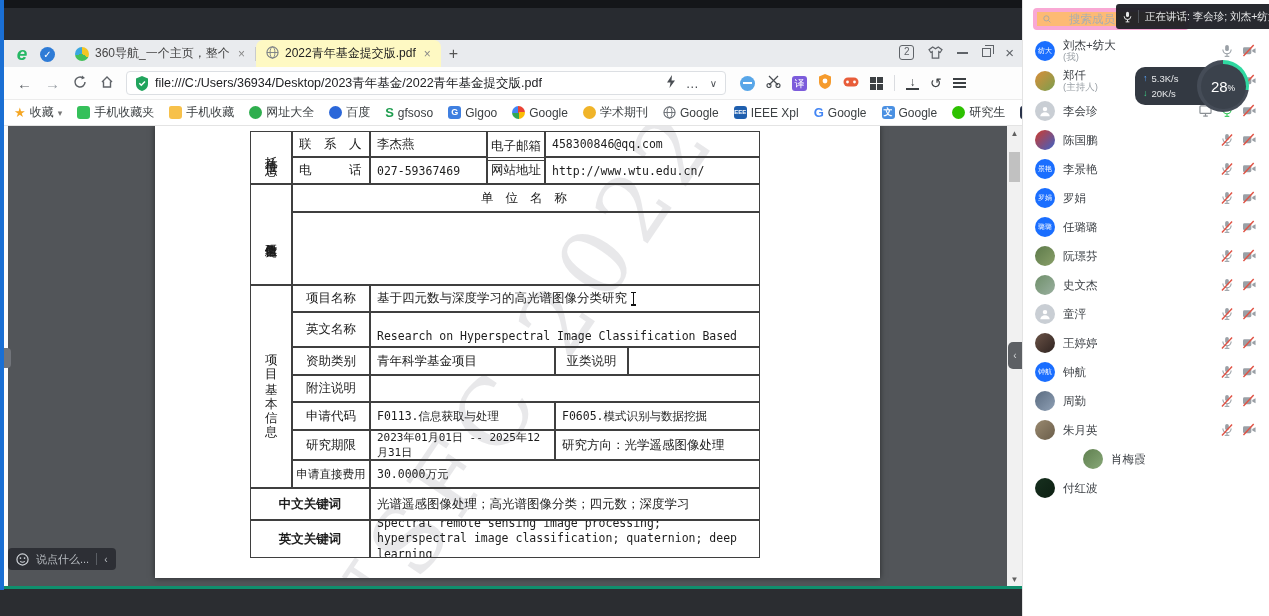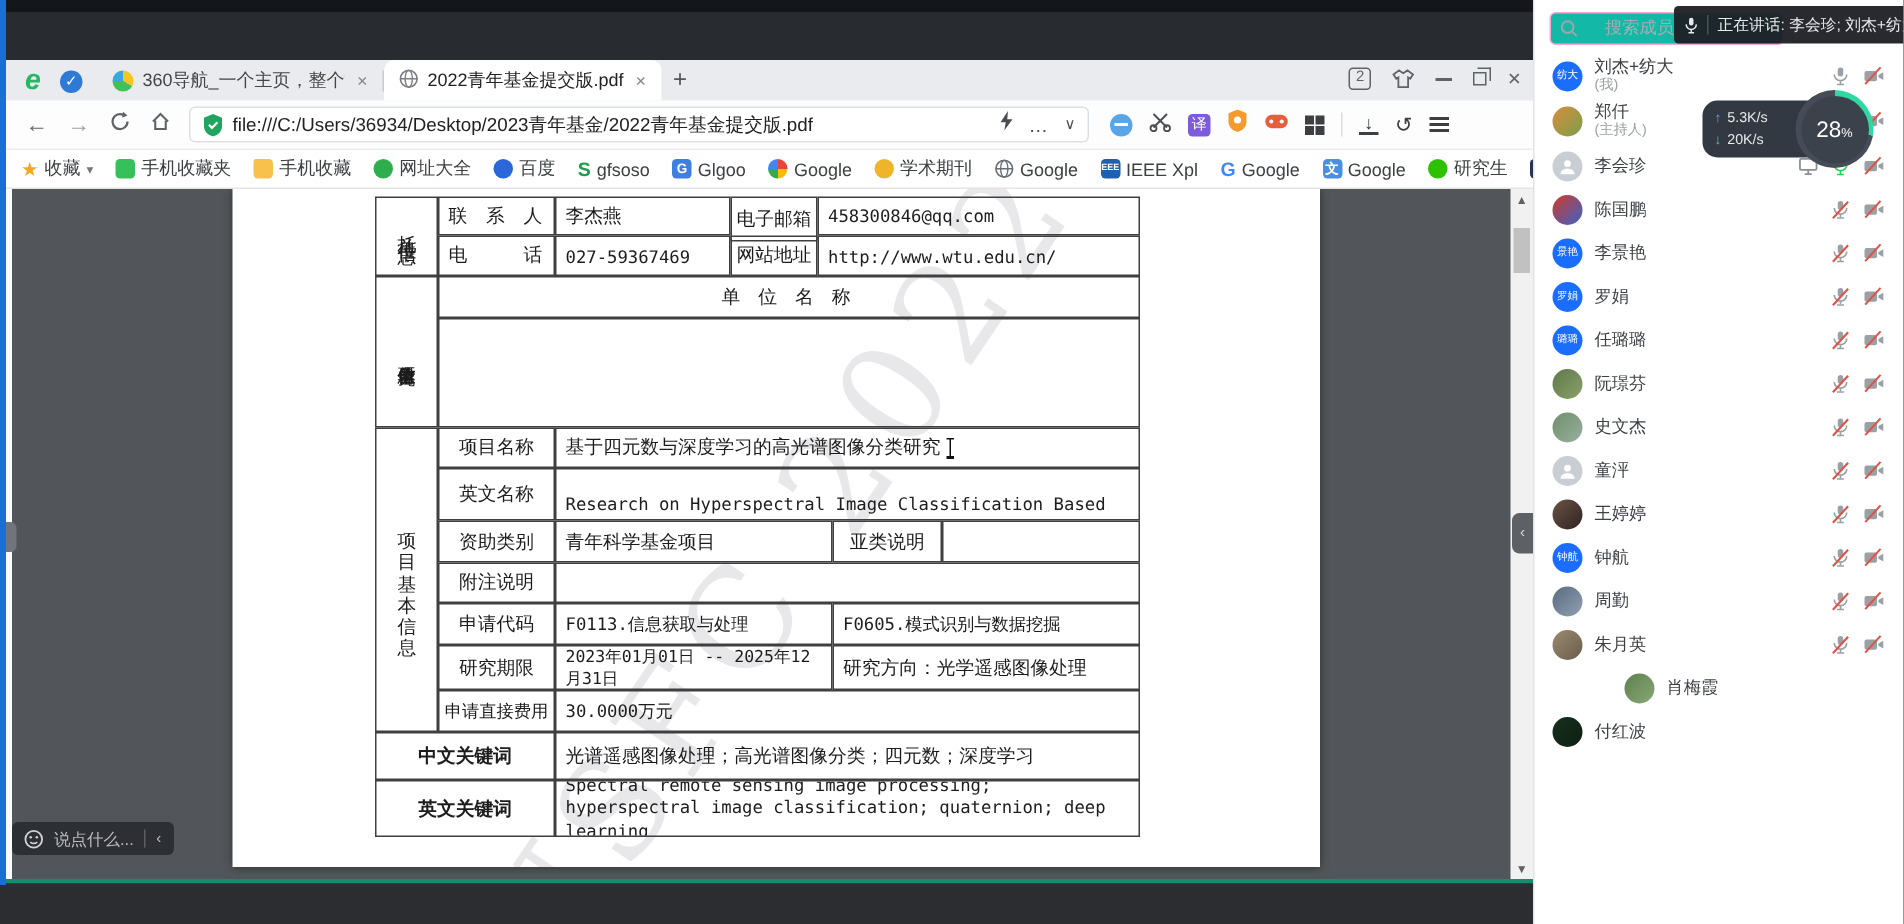--- a/index.html
+++ b/index.html
@@ -13,21 +13,21 @@
   .bottom-bar { position:absolute; left:0; top:589px; width:1022px; height:27px; background:#2b2d31; z-index:5; }
 
   
   .browser { position:absolute; left:4px; top:40px; width:1018px; height:548px; background:#fff; }
   .tabbar { position:relative; height:27px; background:#e9ebee; display:flex; align-items:flex-end; }
   .logo-e { width:20px; height:20px; margin:0 6px 3px 8px; color:#25b864; font-weight:bold; font-size:19px; font-style:italic; line-height:20px; text-align:center; }
   .logo-check { width:15px; height:15px; margin:0 10px 5px 2px; background:#2e7bd6; border-radius:50%; color:#fff; font-size:10px; line-height:15px; text-align:center; }
   .tab { display:flex; align-items:center; gap:6px; height:27px; padding:0 8px 0 10px; font-size:12px; color:#444; max-width:190px; }
   .tab .t-title { white-space:nowrap; overflow:hidden; max-width:140px; }
   .tab .t-close { color:#888; font-size:12px; padding:0 2px; }
-  .tab.active { background:#ffffff; border-radius:7px 7px 0 0; color:#222; }
+  .tab.active { background:#fef9c3; border-radius:7px 7px 0 0; color:#222; }
   .tab-sep { width:1px; height:14px; background:#c8cbce; margin-bottom:6px; }
   .favicon { width:14px; height:14px; border-radius:50%; flex:0 0 14px; }
   .fav-360nav { background:conic-gradient(#f3c624 0 120deg,#44c05a 120deg 260deg,#3aa7e0 260deg 360deg); }
   .newtab-btn { font-size:16px; color:#555; margin:0 0 4px 8px; }
   .win-controls { position:absolute; right:8px; top:5px; display:flex; align-items:center; gap:14px; }
   .badge2 { width:15px; height:15px; border:1.6px solid #5f6368; border-radius:3px; font-size:10px; color:#5f6368; text-align:center; line-height:12px; }
   .icon-shirt svg { display:block; }
   .wc-min { width:11px; height:2px; background:#5f6368; }
   .wc-restore { width:9px; height:9px; border:1.5px solid #5f6368; position:relative; }
   .wc-restore:before { content:""; position:absolute; left:2px; top:-4px; width:8px; height:8px; border:1.5px solid #5f6368; border-left:none; border-bottom:none; }
@@ -82,21 +82,21 @@
 
   
   .chat-pill { position:absolute; left:8px; top:548px; height:22px; background:rgba(42,45,50,.92); border-radius:4px; display:flex; align-items:center; padding:0 8px; gap:7px; z-index:20; }
   .chat-pill .face { width:13px; height:13px; }
   .chat-pill .ph { color:#b9bdc2; font-size:11px; }
   .chat-pill .dv { width:1px; height:12px; background:#5a5e64; }
   .chat-pill .arrow { color:#b9bdc2; font-size:10px; }
 
   
   .sidebar { position:absolute; left:1022px; top:0; width:247px; height:616px; background:#fff; border-left:1px solid #e3e3e3; }
-  .search-box { position:absolute; left:10px; top:8px; width:156px; height:22px; border:1px solid #f9a8d4; border-radius:4px; background:#14b8a6; display:flex; align-items:center; padding:0 6px; gap:18px; }
+  .search-box { position:absolute; left:10px; top:8px; width:156px; height:22px; border:4px solid #f9a8d4; border-radius:4px; background:#fdba74; display:flex; align-items:center; padding:0 6px; gap:18px; }
   .search-box input { border:none; outline:none; width:110px; font-size:11.5px; color:#444; background:transparent; font-family:"Liberation Sans",sans-serif; }
   .search-box input::placeholder { color:#a8adb3; }
   .speak-pill { position:absolute; left:93px; top:4px; height:25px; background:rgba(28,31,37,.95); border-radius:3px; display:flex; align-items:center; padding:0 7px; gap:6px; z-index:15; }
   .speak-pill .dv { width:1px; height:13px; background:#4d5157; }
   .speak-pill .txt { color:#e8e9ea; font-size:10.5px; white-space:nowrap; }
 
   .plist { position:absolute; left:0; top:36px; width:247px; }
   .prow { position:absolute; left:0; width:247px; height:29px; display:flex; align-items:center; padding:0 13px 0 12px; }
   .avatar { width:20px; height:20px; border-radius:50%; flex:0 0 20px; display:flex; align-items:center; justify-content:center; overflow:hidden; }
   .avatar.blue { color:#fff; font-size:7px; line-height:8px; text-align:center; }

